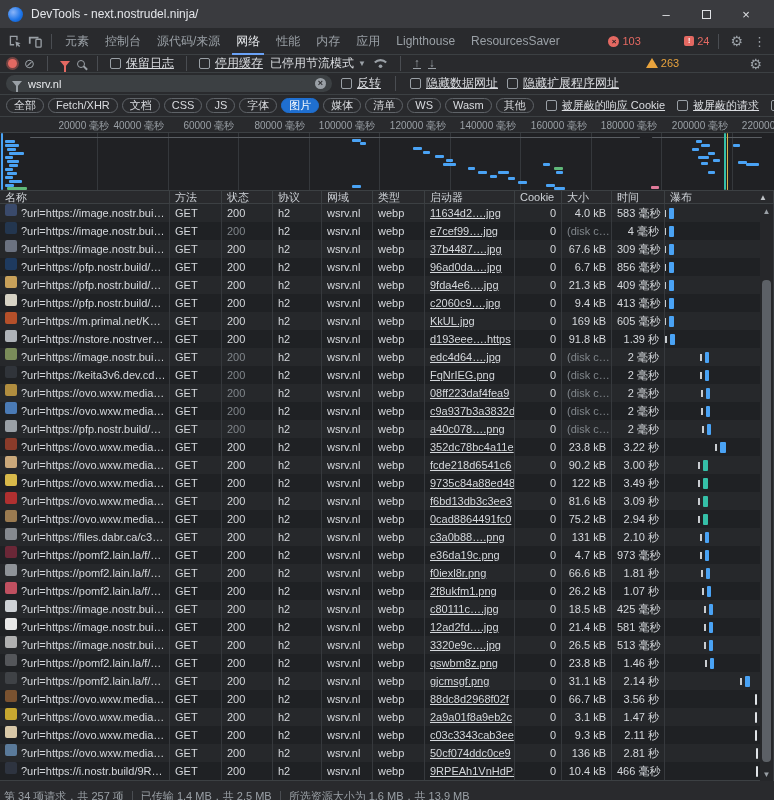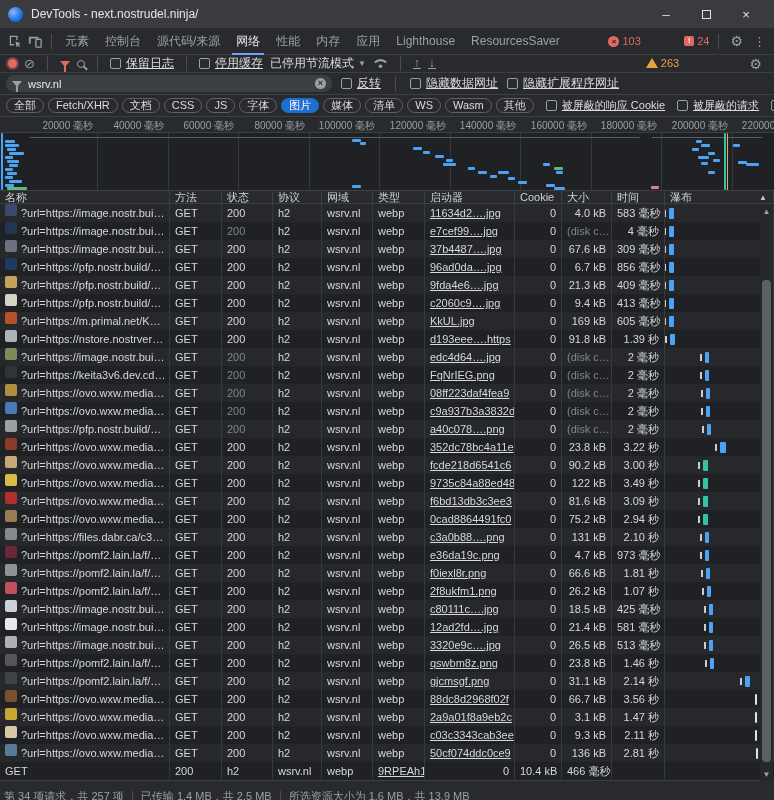--- a/index.html
+++ b/index.html
@@ -233,21 +233,21 @@
         <span class="cb"></span>
         <span>被屏蔽的请求</span>
       </span>
     <span class="cb-group">
         <span class="cb"></span>
       </span>
   </div>
 
   <div class="overview">
     <div class="ruler" id="ruler">
-        <div class="tick" style="left: 27px;">20000 毫秒</div>
+        <div class="tick" style="left: 43px;">20000 毫秒</div>
         <div class="tick" style="left: 98px;">40000 毫秒</div>
         <div class="tick" style="left: 168px;">60000 毫秒</div>
         <div class="tick" style="left: 239px;">80000 毫秒</div>
         <div class="tick" style="left: 309px;">100000 毫秒</div>
         <div class="tick" style="left: 380px;">120000 毫秒</div>
         <div class="tick" style="left: 450px;">140000 毫秒</div>
         <div class="tick" style="left: 521px;">160000 毫秒</div>
         <div class="tick" style="left: 591px;">180000 毫秒</div>
         <div class="tick" style="left: 662px;">200000 毫秒</div>
         <div class="tick" style="left: 732px;">220000 毫秒</div>
@@ -909,20 +909,24 @@
           <div>webp</div>
           <div><span class="init-link">50cf074ddc0ce9</span></div>
           <div class="c-num">0</div>
           <div class="c-num c-size">136 kB</div>
           <div class="c-num">2.81 秒</div>
           <div class="c-wf">
             <div class="wfbar" style="left: 91px; width: 2px; background: rgb(223, 227, 231);"></div>
           </div>
         </div>
         <div class="trow">
+          <div class="c-name">
+            <div class="thumb" style="background: rgb(46, 52, 64);"></div>
+            <span style="overflow: hidden; white-space: nowrap;">?url=https://i.nostr.build/9R…</span>
+          </div>
           <div class="c-status-n">GET</div>
           <div class="c-status">200</div>
           <div>h2</div>
           <div>wsrv.nl</div>
           <div>webp</div>
           <div><span class="init-link">9RPEAh1VnHdPz</span></div>
           <div class="c-num">0</div>
           <div class="c-num c-size">10.4 kB</div>
           <div class="c-num">466 毫秒</div>
           <div class="c-wf">

